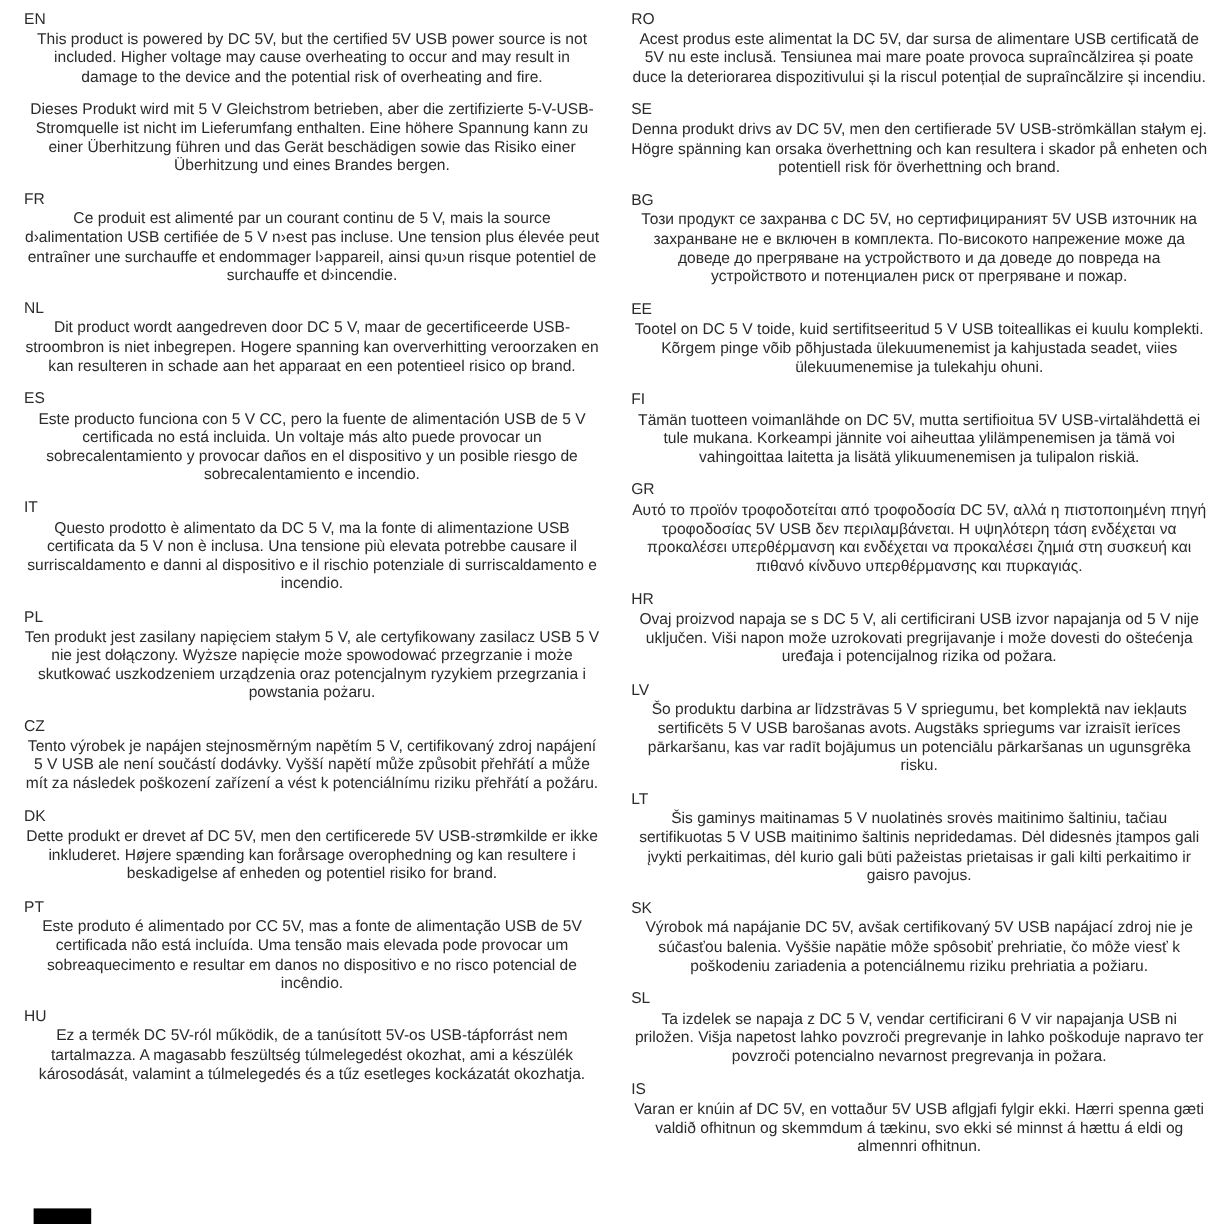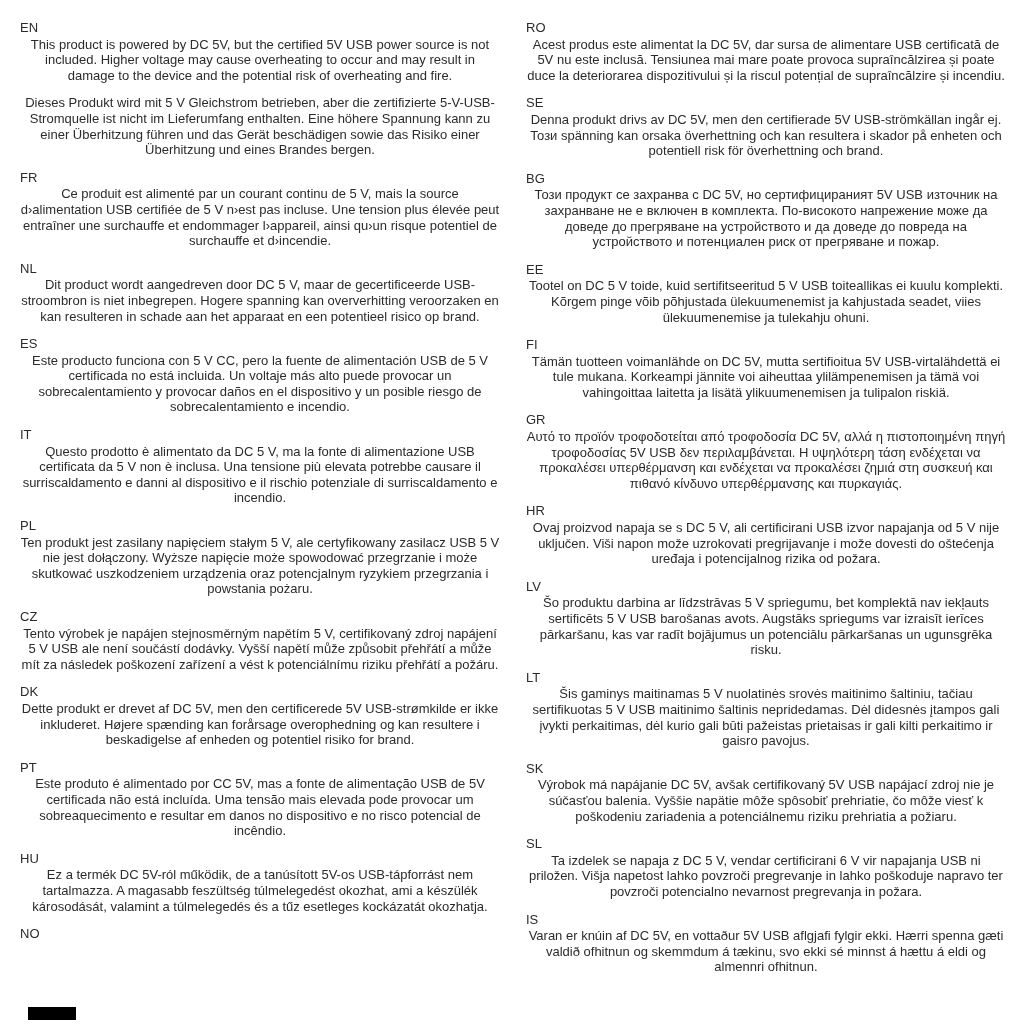--- a/index.html
+++ b/index.html
@@ -11,21 +11,21 @@
     overflow: hidden;
   }
   body {
     font-family: "Liberation Sans", sans-serif;
     color: #2b2b2b;
     position: relative;
   }
   .page {
     display: flex;
     gap: 26px;
-    padding: 20px 18px 0 20px;
+    padding: 8px 18px 0 20px;
     box-sizing: border-box;
     width: 1024px;
   }
   .col {
     flex: 1 1 0;
     min-width: 0;
   }
   .lang-block {
     margin-bottom: 12px;
   }
@@ -104,35 +104,34 @@
       <div class="lang-code">PT</div>
       <p class="lang-text">Este produto é alimentado por CC 5V, mas a fonte de alimentação USB de 5V certificada não está incluída. Uma tensão mais elevada pode provocar um sobreaquecimento e resultar em danos no dispositivo e no risco potencial de incêndio.</p>
     </section>
 
     <section class="lang-block">
       <div class="lang-code">HU</div>
       <p class="lang-text">Ez a termék DC 5V-ról működik, de a tanúsított 5V-os USB-tápforrást nem tartalmazza. A magasabb feszültség túlmelegedést okozhat, ami a készülék károsodását, valamint a túlmelegedés és a tűz esetleges kockázatát okozhatja.</p>
     </section>
 
     <section class="lang-block">
-      <div class="lang-code">NO</div>
     </section>
 
   </div>
 
   <div class="col">
 
     <section class="lang-block">
       <div class="lang-code">RO</div>
       <p class="lang-text">Acest produs este alimentat la DC 5V, dar sursa de alimentare USB certificată de 5V nu este inclusă. Tensiunea mai mare poate provoca supraîncălzirea și poate duce la deteriorarea dispozitivului și la riscul potențial de supraîncălzire și incendiu.</p>
     </section>
 
     <section class="lang-block">
       <div class="lang-code">SE</div>
-      <p class="lang-text">Denna produkt drivs av DC 5V, men den certifierade 5V USB-strömkällan ingår ej. Този spänning kan orsaka överhettning och kan resultera i skador på enheten och potentiell risk för överhettning och brand.</p>
+      <p class="lang-text">Denna produkt drivs av DC 5V, men den certifierade 5V USB-strömkällan stałym ej. Högre spänning kan orsaka överhettning och kan resultera i skador på enheten och potentiell risk för överhettning och brand.</p>
     </section>
 
     <section class="lang-block">
       <div class="lang-code">BG</div>
       <p class="lang-text">Този продукт се захранва с DC 5V, но сертифицираният 5V USB източник на захранване не е включен в комплекта. По-високото напрежение може да доведе до прегряване на устройството и да доведе до повреда на устройството и потенциален риск от прегряване и пожар.</p>
     </section>
 
     <section class="lang-block">
       <div class="lang-code">EE</div>
       <p class="lang-text">Tootel on DC 5 V toide, kuid sertifitseeritud 5 V USB toiteallikas ei kuulu komplekti. Kõrgem pinge võib põhjustada ülekuumenemist ja kahjustada seadet, viies ülekuumenemise ja tulekahju ohuni.</p>

